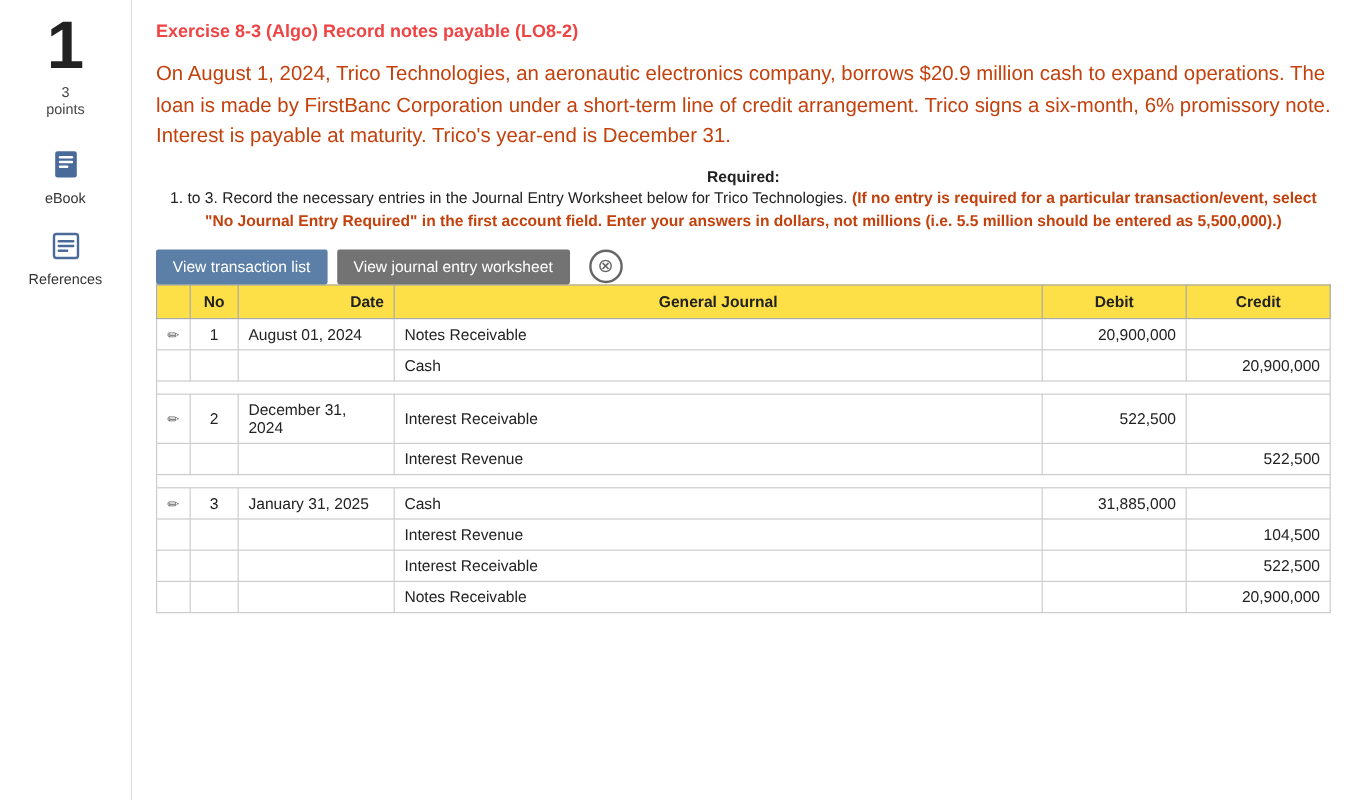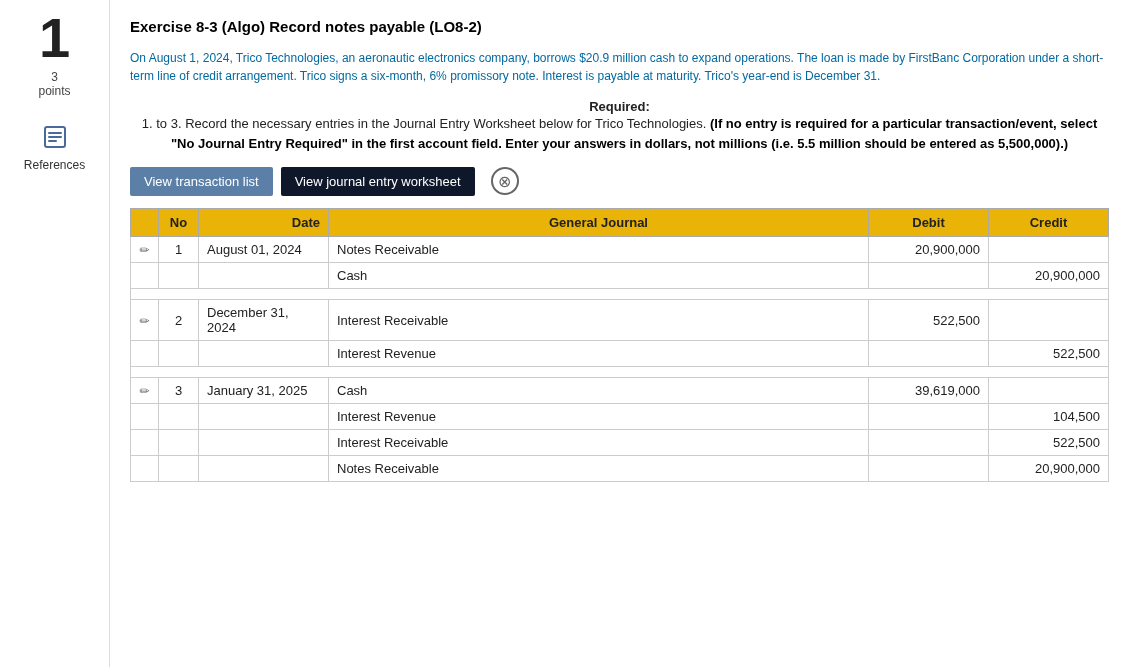--- a/index.html
+++ b/index.html
@@ -62,61 +62,61 @@
     
     .main-content {
       flex: 1;
       padding: 18px 24px 20px 20px;
       overflow-y: auto;
     }
     .exercise-title {
       font-size: 15px;
       font-weight: bold;
       margin-bottom: 14px;
-      color: #000000;
+      color: #ef4444;
     }
     .problem-text {
-      font-size: 12px;
+      font-size: 17px;
       line-height: 1.5;
       margin-bottom: 14px;
-      color: #0369a1;
+      color: #c2410c;
     }
     .required-section {
       margin-bottom: 14px;
       text-align: center;
     }
     .required-label {
       font-weight: bold;
       font-size: 13px;
     }
     .required-instruction {
       font-size: 13px;
       line-height: 1.5;
     }
     .instruction-red {
-      color: #000000;
+      color: #c2410c;
       font-weight: bold;
     }
     
     .btn-row {
       display: flex;
+      align-items: center;
       gap: 8px;
-      margin-bottom: 12px;
     }
     .btn-primary {
       background: #5b7fa6;
       color: #fff;
       border: none;
       padding: 7px 14px;
       font-size: 13px;
       cursor: pointer;
       border-radius: 2px;
     }
     .btn-active {
-      background: #0f172a;
+      background: #737373;
     }
     .close-btn {
       width: 28px;
       height: 28px;
       border-radius: 50%;
       border: 2px solid #666;
       background: #fff;
       display: flex;
       align-items: center;
       justify-content: center;
@@ -125,21 +125,21 @@
       cursor: pointer;
       margin-left: 8px;
     }
     
     .journal-table {
       width: 100%;
       border-collapse: collapse;
       font-size: 13px;
     }
     .journal-table thead tr {
-      background: #eab308;
+      background: #fde047;
     }
     .journal-table thead th {
       border: 1px solid #aaa;
       padding: 6px 8px;
       text-align: center;
       font-weight: bold;
       color: #222;
     }
     .journal-table tbody tr {
       border: 1px solid #ccc;
@@ -174,20 +174,31 @@
 
 <div class="page-wrapper">
 
   <div class="sidebar">
     <div class="question-number">1</div>
     <div class="points-label">
       <span>3</span><br>
       <span>points</span>
     </div>
 
+    <div class="sidebar-item">
+      <div class="icon-box">
+        <svg width="28" height="28" viewBox="0 0 28 28" fill="none">
+          <rect x="5" y="3" width="18" height="22" rx="2" fill="#4a6a9a"></rect>
+          <rect x="8" y="7" width="12" height="2" rx="1" fill="white"></rect>
+          <rect x="8" y="11" width="12" height="2" rx="1" fill="white"></rect>
+          <rect x="8" y="15" width="8" height="2" rx="1" fill="white"></rect>
+        </svg>
+      </div>
+      <div class="item-label">eBook</div>
+    </div>
 
 
 
     <div class="sidebar-item">
       <div class="icon-box">
         <svg width="28" height="28" viewBox="0 0 28 28" fill="none">
           <rect x="4" y="4" width="20" height="20" rx="2" fill="none" stroke="#4a6a9a" stroke-width="2"></rect>
           <rect x="7" y="9" width="14" height="2" rx="1" fill="#4a6a9a"></rect>
           <rect x="7" y="13" width="14" height="2" rx="1" fill="#4a6a9a"></rect>
           <rect x="7" y="17" width="9" height="2" rx="1" fill="#4a6a9a"></rect>
@@ -278,21 +289,21 @@
           <td colspan="6"></td>
         </tr>
 
         <tr>
           <td class="td-edit">
             <span class="edit-icon">✏</span>
           </td>
           <td class="td-no">3</td>
           <td class="td-date">January 31, 2025</td>
           <td>Cash</td>
-          <td class="td-debit">39,619,000</td>
+          <td class="td-debit">31,885,000</td>
           <td class="td-credit"></td>
         </tr>
         <tr>
           <td class="td-edit"></td>
           <td class="td-no"></td>
           <td class="td-date"></td>
           <td class="indented">Interest Revenue</td>
           <td class="td-debit"></td>
           <td class="td-credit">104,500</td>
         </tr>

